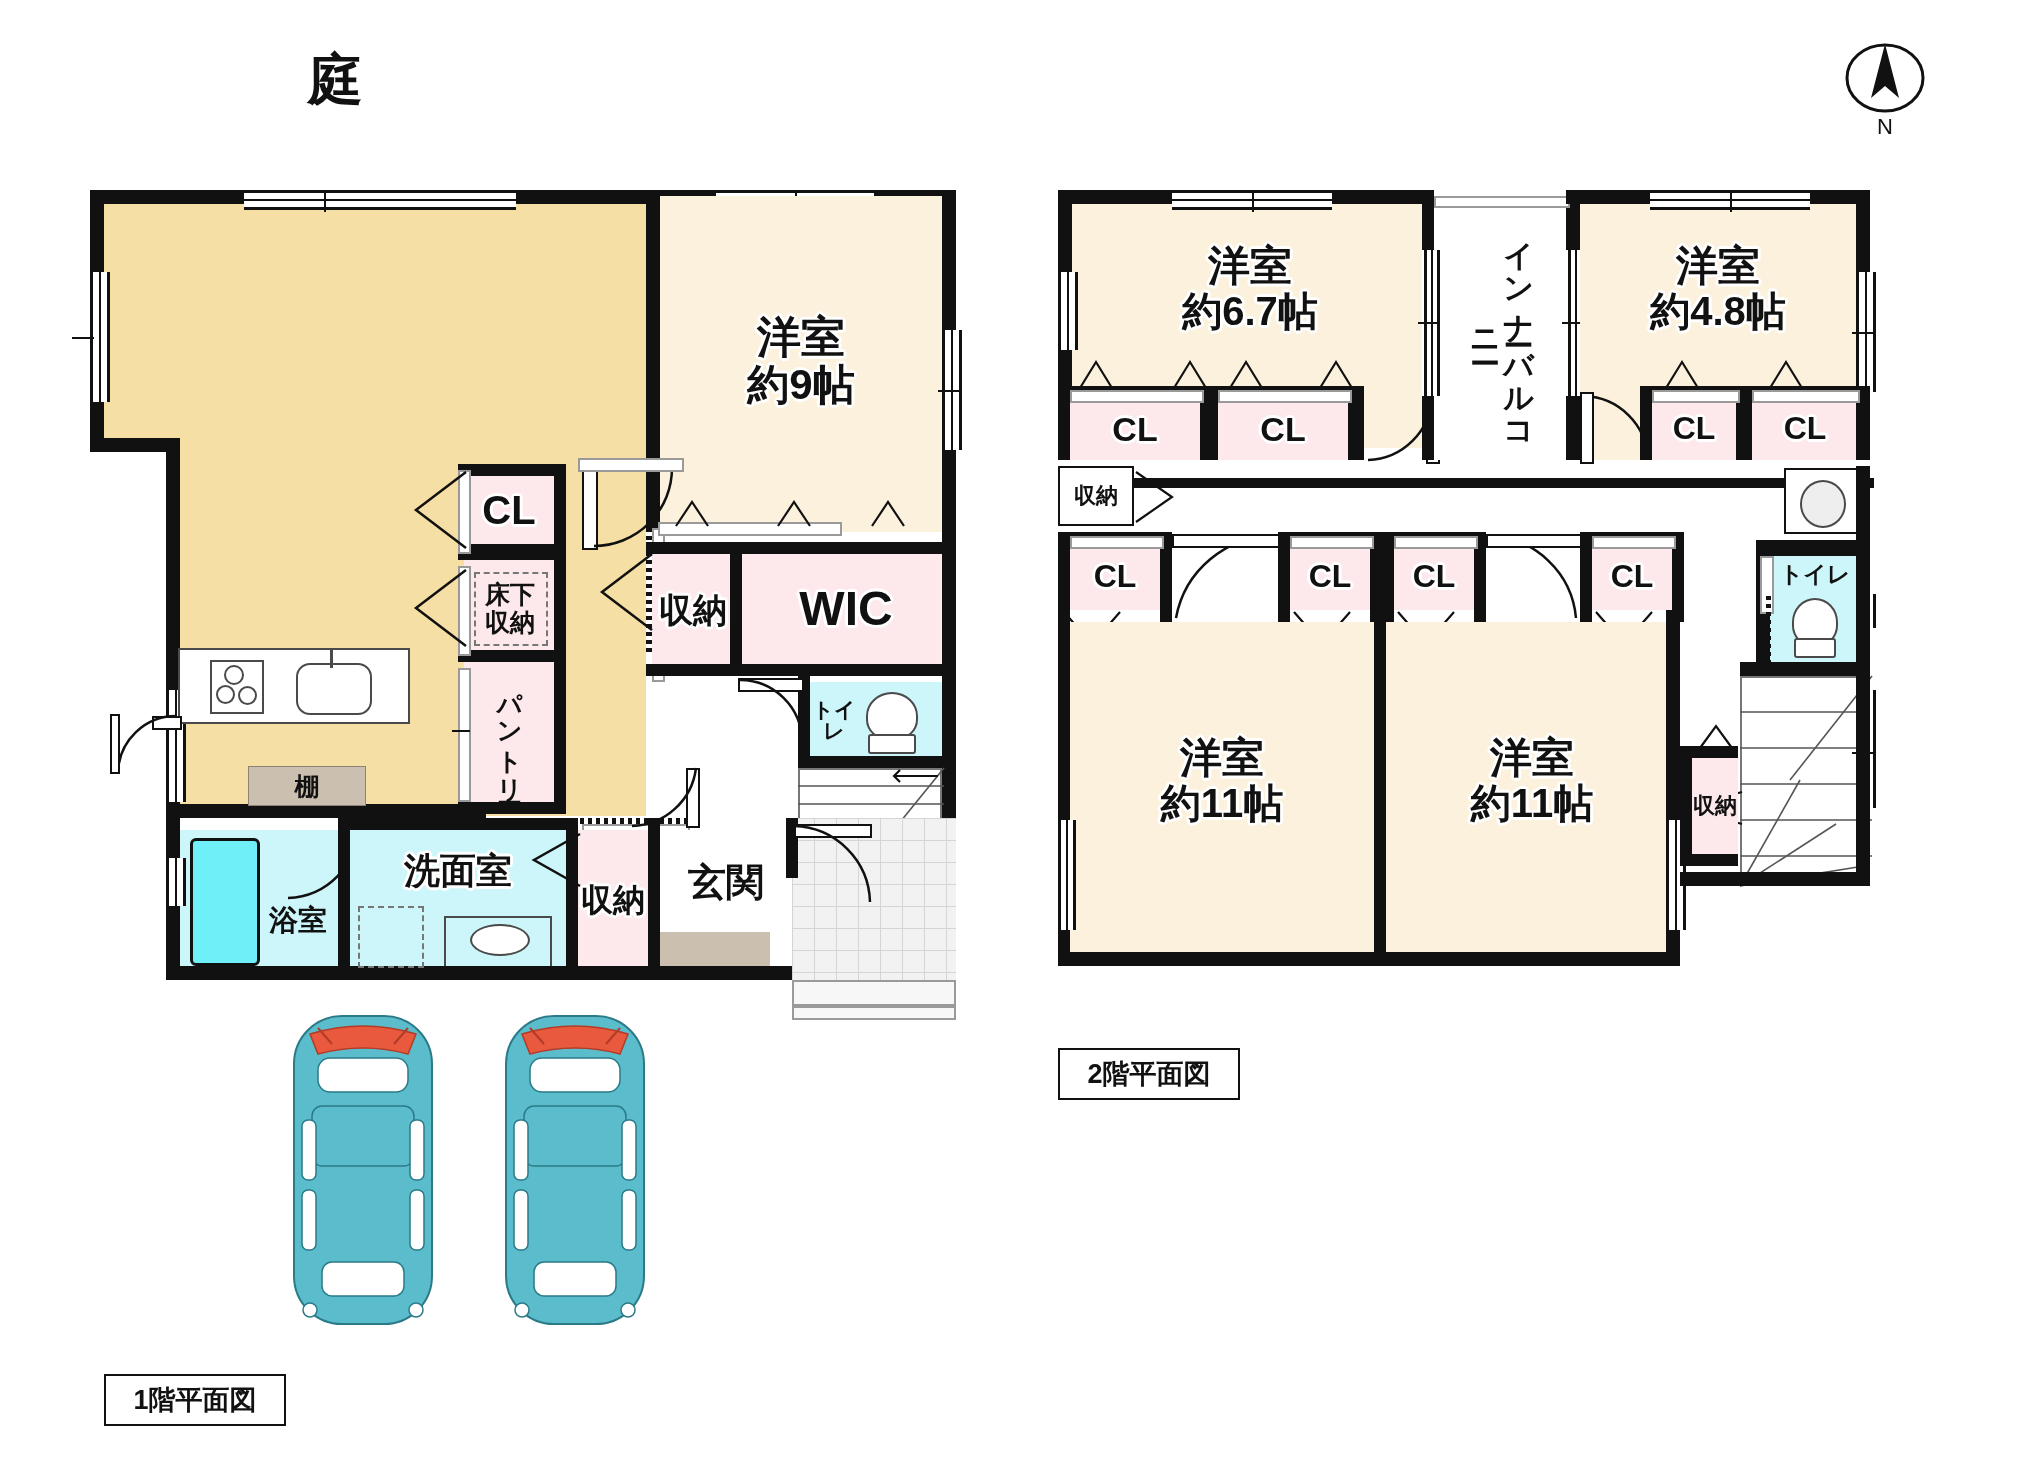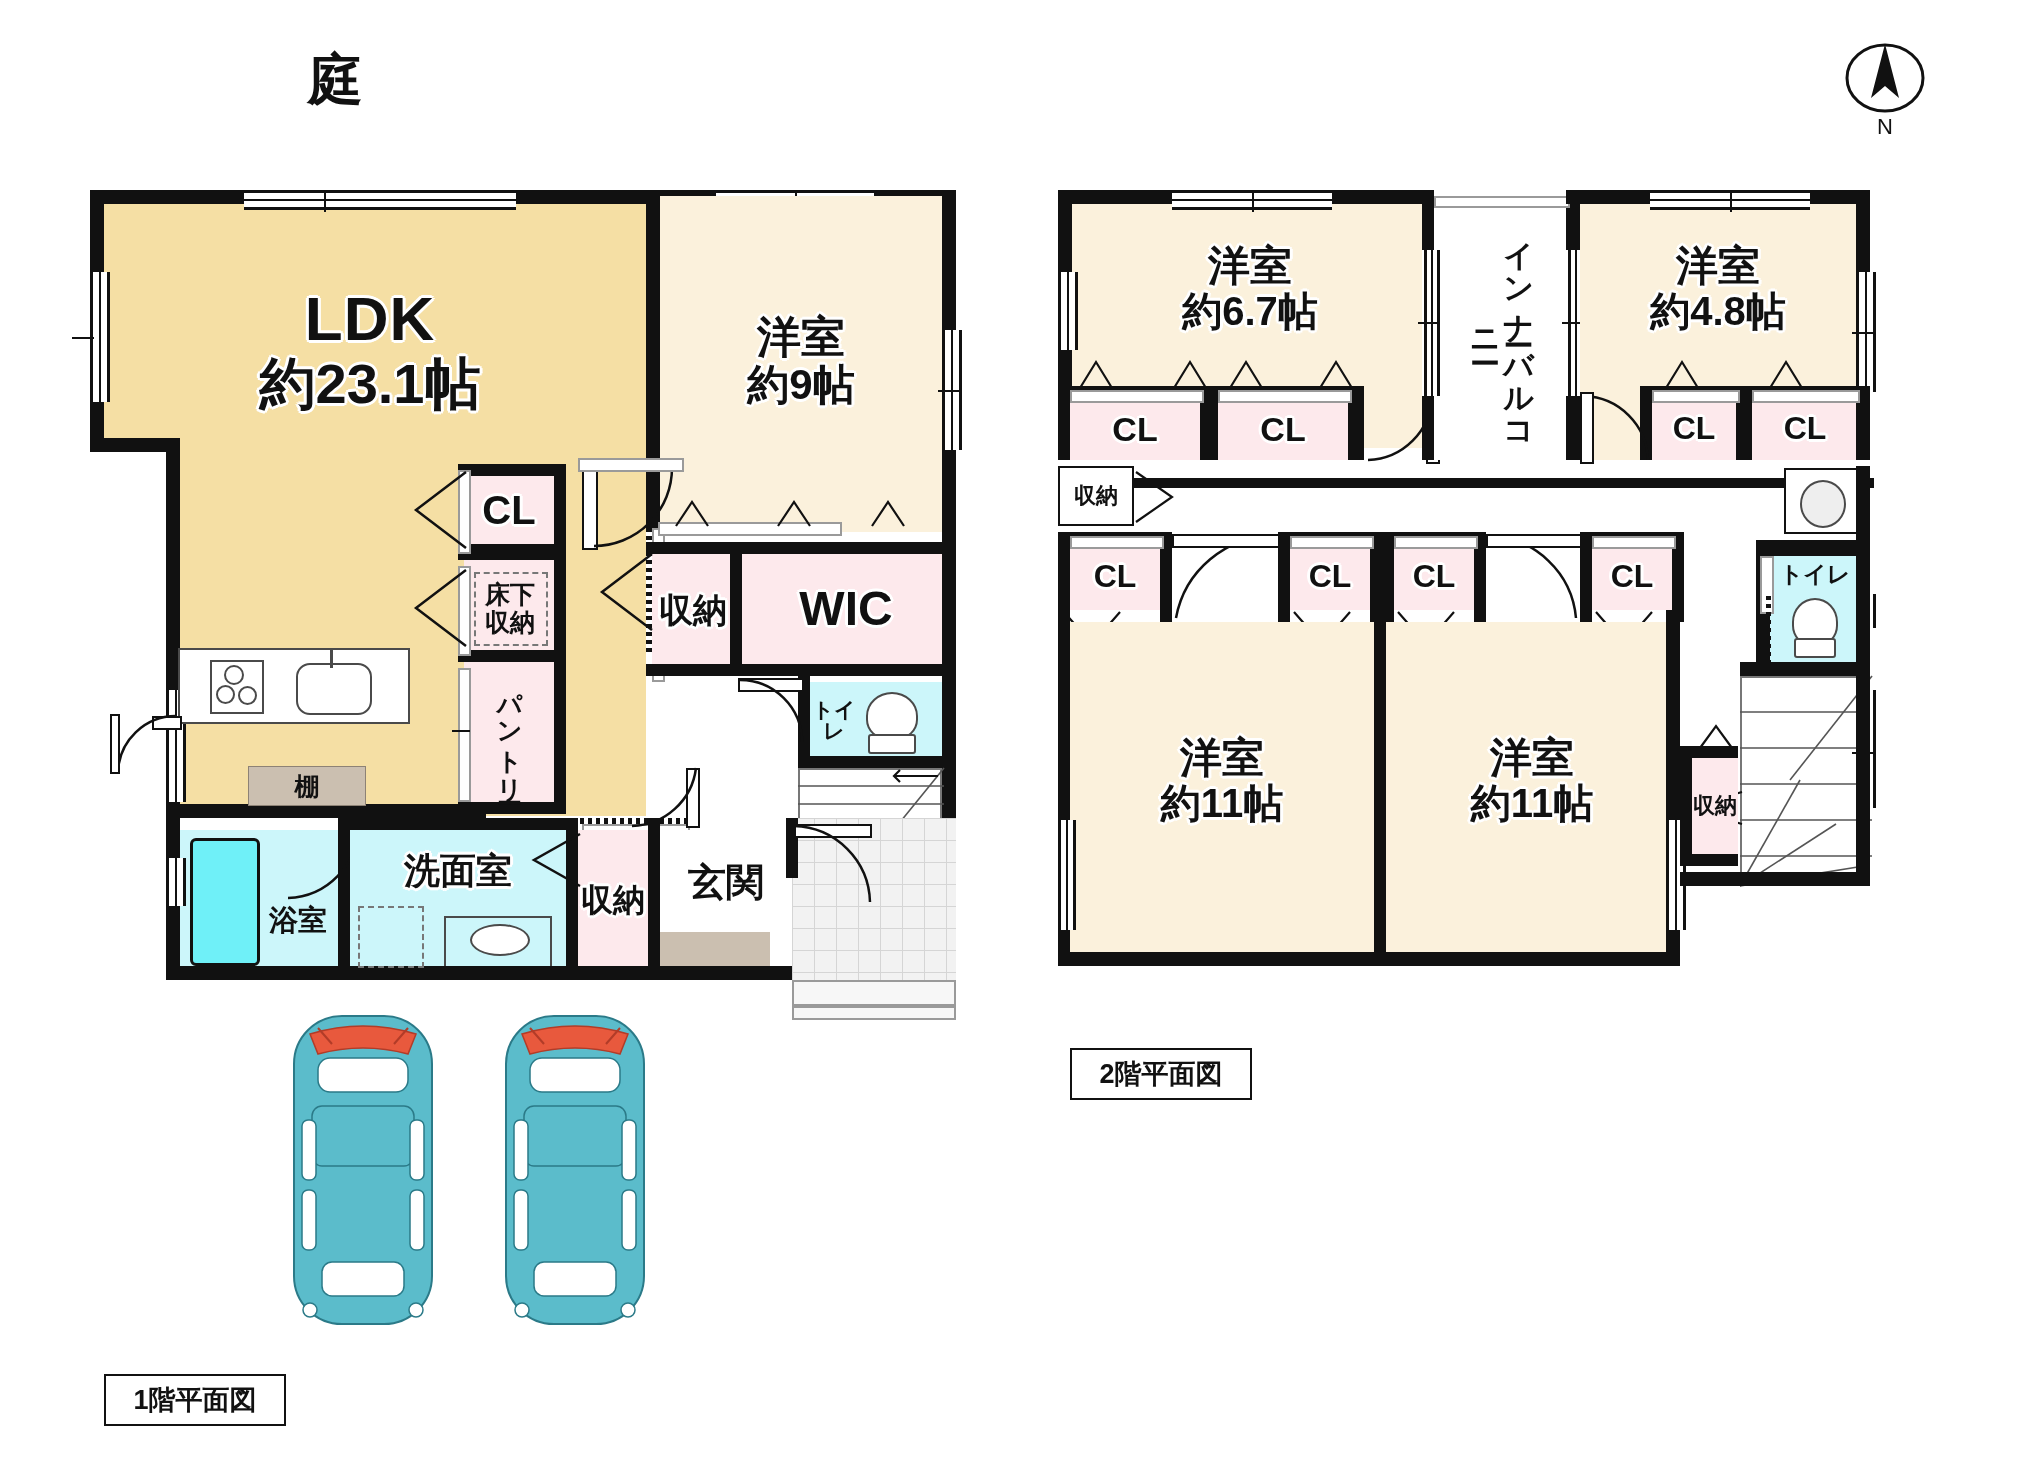--- a/index.html
+++ b/index.html
@@ -93,26 +93,20 @@
   <div class="winH" style="left:244px;top:190px;width:160px;height:14px;"></div>
   <div class="winH" style="left:404px;top:190px;width:112px;height:14px;"></div>
   <div class="tickH" style="left:324px;top:190px;height:22px;"></div>
   <div class="winH" style="left:716px;top:190px;width:158px;height:14px;"></div>
   <div class="tickH" style="left:795px;top:190px;height:22px;"></div>
 
   <div class="winV" style="left:90px;top:272px;width:14px;height:130px;"></div>
   <div class="tickV" style="left:72px;top:337px;width:22px;"></div>
   <div class="winV" style="left:166px;top:690px;width:14px;height:112px;"></div>
 
-  <div class="label" style="left:175px;top:285px;width:390px;height:130px;font-size:0;">
-     <div style="display:flex;flex-direction:column;align-items:center;">
-       <span style="font-size:62px;letter-spacing:1px;">LDK</span>
-       <span style="font-size:56px;">約23.1帖</span>
-     </div>
-  </div>
 
   <div class="abs f-room" style="left:658px;top:196px;width:284px;height:336px;"></div>
   <div class="wall" style="left:646px;top:190px;width:14px;height:342px;"></div>
   <div class="winV" style="left:942px;top:330px;width:14px;height:120px;"></div>
   <div class="tickV" style="left:938px;top:390px;width:22px;"></div>
   <div class="label" style="left:666px;top:300px;width:270px;height:120px;">
      <div style="display:flex;flex-direction:column;align-items:center;">
        <span style="font-size:44px;">洋室</span>
        <span style="font-size:42px;">約9帖</span>
      </div>
@@ -501,15 +495,15 @@
   <div class="wall" style="left:1680px;top:746px;width:58px;height:12px;"></div>
   <div class="wall" style="left:1680px;top:854px;width:58px;height:12px;"></div>
   <div class="label nosh" style="left:1692px;top:762px;width:46px;height:88px;font-size:22px;">収納</div>
   <svg class="ovl" style="left:1688px;top:722px;" width="60" height="28" viewBox="0 0 60 28">
     <path d="M12 26 L28 4 L44 26" fill="none" stroke="#111" stroke-width="2.2"></path>
   </svg>
 
   <div class="wall" style="left:1856px;top:466px;width:14px;height:420px;"></div>
   <div class="wall" style="left:1680px;top:872px;width:190px;height:14px;"></div>
 
-  <div class="caption" style="left:1058px;top:1048px;width:178px;height:48px;margin-left:12px;">2階平面図</div>
+  <div class="caption" style="left:1058px;top:1048px;width:178px;height:48px;">2階平面図</div>
 
 </div>
 
 </body></html>

